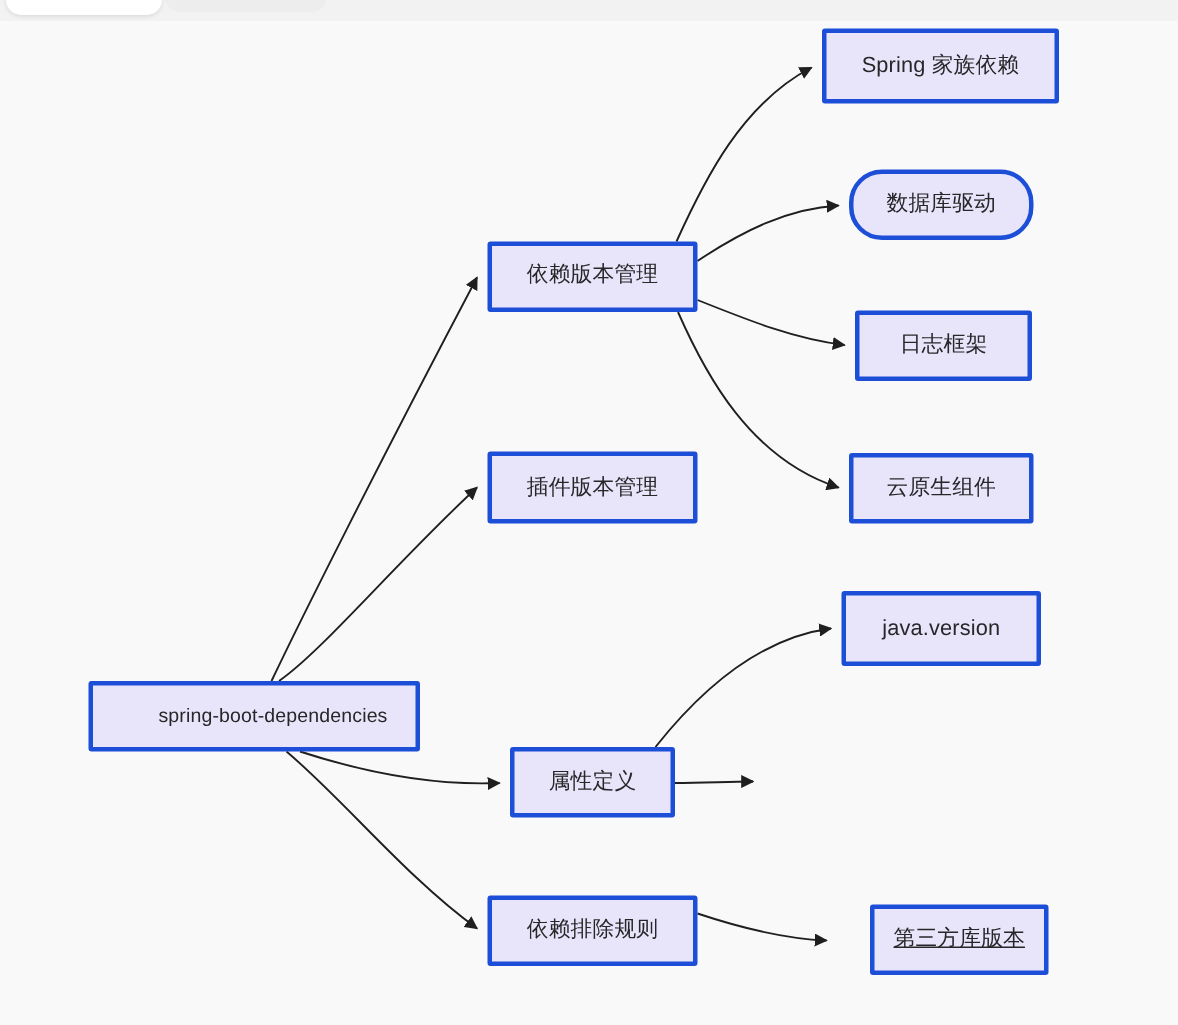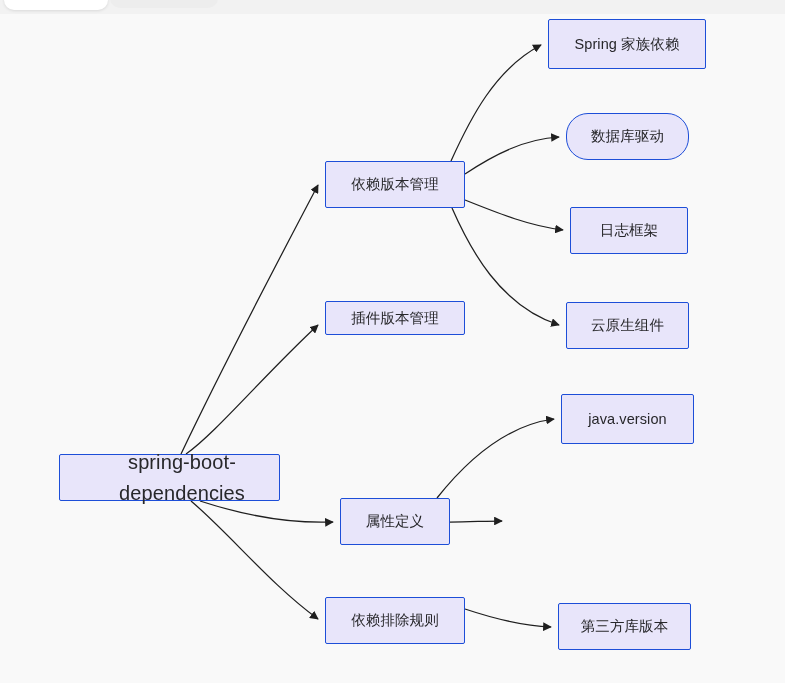--- a/index.html
+++ b/index.html
@@ -50,39 +50,39 @@
     position: absolute;
     left: 0; top: 0;
     width: 785px; height: 669px;
   }
 
   
   .node {
     position: absolute;
     box-sizing: border-box;
     background: #e8e5fa;
-    border: 1px solid #1d4ed8;
+    border: 3px solid #1d4ed8;
     border-radius: 2px;
     color: #27272a;
     display: flex;
     align-items: center;
     justify-content: center;
     text-align: center;
     font-size: 14.5px;
     line-height: 1.55;
     padding: 4px 10px;
     z-index: 3;
     letter-spacing: 0.1px;
   }
   .node .node-text {
     display: block;
     width: 100%;
     white-space: pre-line;
   }
-  .node.root { font-size: 20px; padding-left: 35px; }
+  .node.root { font-size: 13px; padding-left: 35px; }
 </style>
 </head>
 <body>
 
 <div id="top-strip">
   <div class="tab-stub"></div>
   <div class="tab-stub2"></div>
 </div>
 
 <div id="canvas">
@@ -109,25 +109,25 @@
       <path d="M 450 508 C 470 508, 485 507, 502 507"></path>
 
       <path d="M 465 595 C 495 605, 525 612, 551 613"></path>
     </g>
   </svg>
 
   <div class="node root" style="left:59px; top:440px; width:221px; height:47px;">
     <span class="node-text">spring-boot-dependencies</span>
   </div>
 
-  <div class="node" style="left:325px; top:147px; width:140px; height:47px;">
+  <div class="node" style="left:325px; top:147px; width:140px; height:47px;font-family:Liberation Mono, monospace;">
     <span class="node-text">依赖版本管理</span>
   </div>
 
-  <div class="node" style="left:325px; top:287px; width:140px; height:34px;">
+  <div class="node" style="left:325px; top:287px; width:140px; height:48px;">
     <span class="node-text">插件版本管理</span>
   </div>
 
   <div class="node" style="left:340px; top:484px; width:110px; height:47px;">
     <span class="node-text">属性定义</span>
   </div>
 
   <div class="node" style="left:325px; top:583px; width:140px; height:47px;">
     <span class="node-text">依赖排除规则</span>
   </div>
@@ -146,17 +146,17 @@
 
   <div class="node" style="left:566px; top:288px; width:123px; height:47px;justify-content:flex-end;">
     <span class="node-text">云原生组件</span>
   </div>
 
   <div class="node" style="left:561px; top:380px; width:133px; height:50px;">
     <span class="node-text">java.version</span>
   </div>
 
 
-  <div class="node" style="left:558px; top:589px; width:133px; height:47px;">
+  <div class="node" style="left:580px; top:589px; width:119px; height:47px;text-decoration:underline;">
     <span class="node-text">第三方库版本</span>
   </div>
 
 </div>
 
 </body></html>

